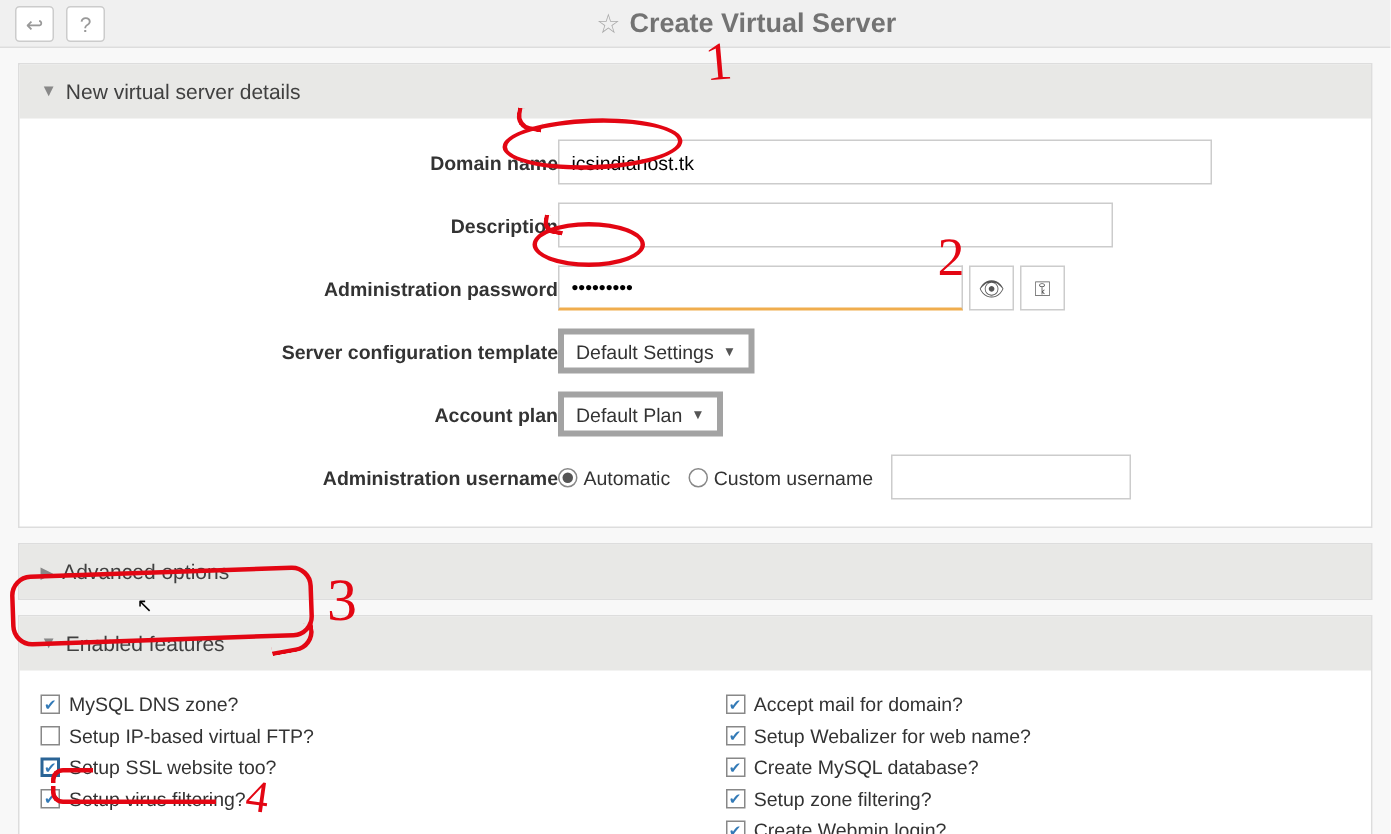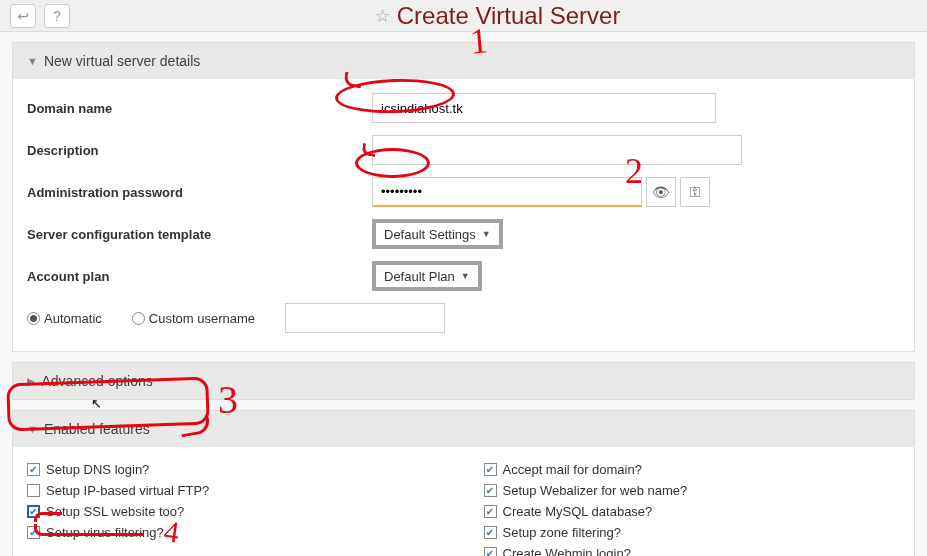--- a/index.html
+++ b/index.html
@@ -2,46 +2,46 @@
 <html><head>
   <meta charset="utf-8">
   <style>
     * { box-sizing: border-box; margin: 0; padding: 0; }
     body { font-family: Arial, sans-serif; font-size: 13px; color: #333; background: #f8f8f8; width: 927px; }
     
     .top-bar { padding: 4px 10px; display: flex; align-items: center; gap: 8px; background: #f0f0f0; border-bottom: 1px solid #ddd; height: 32px; }
     .top-nav-btn { width: 26px; height: 24px; border: 1px solid #ccc; background: #fff; border-radius: 3px; display: flex; align-items: center; justify-content: center; cursor: pointer; color: #999; font-size: 14px; }
     .page-title-wrap { flex: 1; display: flex; justify-content: center; align-items: center; gap: 6px; }
     .star-icon { color: #aaa; font-size: 18px; }
-    .page-title { font-size: 24px; font-weight: 400; color: #7f1d1d; }
+    .page-title { font-size: 18px; font-weight: 700; color: #737373; }
     
     .content { padding: 10px 12px; }
     
     .panel { background: #fff; border: 1px solid #ddd; margin-bottom: 10px; }
     .panel-header { background: #e8e8e6; padding: 10px 14px; cursor: pointer; display: flex; align-items: center; gap: 6px; }
     .panel-caret { color: #888; font-size: 11px; }
     .panel-title { font-size: 14px; color: #404040; }
     .panel-body { padding: 8px 14px 12px; }
     
     .form-row { display: flex; align-items: center; padding: 6px 0; }
-    .form-label { width: 345px; color: #333; font-weight: bold; font-size: 13px; }
+    .form-label { width: 345px; color: #333; font-weight: bold; font-size: 13px; text-align: right; }
     .form-control-wrap { flex: 1; display: flex; align-items: center; gap: 4px; }
     
     .text-input { border: 1px solid #ccc; padding: 6px 8px; font-size: 13px; height: 30px; }
-    .input-domain { width: 344px; }
+    .input-domain { width: 436px; }
     .input-desc { width: 370px; }
     .input-password { width: 270px; border-bottom: 2px solid #f0ad4e; }
     .input-custom-user { width: 160px; }
     
     .icon-btn { width: 30px; height: 30px; border: 1px solid #ccc; background: #fff; display: flex; align-items: center; justify-content: center; cursor: pointer; font-size: 14px; color: #555; }
     
     .select { border: 4px solid #a3a3a3; padding: 6px 8px; font-size: 13px; height: 30px; background: #fff; display: flex; align-items: center; gap: 6px; cursor: pointer; }
     .select-caret { font-size: 9px; color: #555; }
     
-    .radio-group { display: flex; align-items: center; gap: 30px; }
+    .radio-group { display: flex; align-items: center; gap: 12px; }
     .radio-item { display: flex; align-items: center; gap: 4px; cursor: pointer; }
     .radio-dot { width: 13px; height: 13px; border: 1px solid #888; border-radius: 50%; display: flex; align-items: center; justify-content: center; }
     .radio-dot.checked::after { content: ''; width: 7px; height: 7px; background: #555; border-radius: 50%; }
     
     .features-grid { display: flex; gap: 40px; padding-top: 4px; }
     .features-col { flex: 1; }
     .feature-item { display: flex; align-items: center; gap: 6px; padding: 3px 0; cursor: pointer; }
     .checkbox { width: 13px; height: 13px; border: 1px solid #888; display: flex; align-items: center; justify-content: center; font-size: 10px; color: #337ab7; background: #fff; flex-shrink: 0; }
     .checkbox.checked::after { content: '✔'; }
     .checkbox.highlight { border: 2px solid #2a6496; }
@@ -129,20 +129,21 @@
           <div class="form-label">Account plan</div>
           <div class="form-control-wrap">
             <div class="select">
               <span>Default Plan</span>
               <span class="select-caret">▼</span>
             </div>
           </div>
         </div>
 
         <div class="form-row">
+          <div class="form-label">Administration username</div>
           <div class="form-control-wrap">
             <div class="radio-group">
               <div class="radio-item">
                 <span class="radio-dot checked"></span>
                 <span>Automatic</span>
               </div>
               <div class="radio-item">
                 <span class="radio-dot"></span>
                 <span>Custom username</span>
               </div>
@@ -164,21 +165,21 @@
     <div class="panel">
       <div class="panel-header">
         <span class="panel-caret">▼</span>
         <span class="panel-title">Enabled features</span>
       </div>
       <div class="panel-body">
         <div class="features-grid">
           <div class="features-col" id="features-left">
               <div class="feature-item">
                 <span class="checkbox checked"></span>
-                <span>Setup DNS login?</span>
+                <span>MySQL DNS zone?</span>
               </div>
               <div class="feature-item">
                 <span class="checkbox"></span>
                 <span>Setup IP-based virtual FTP?</span>
               </div>
               <div class="feature-item">
                 <span class="checkbox checked highlight"></span>
                 <span>Setup SSL website too?</span>
               </div>
               <div class="feature-item">

